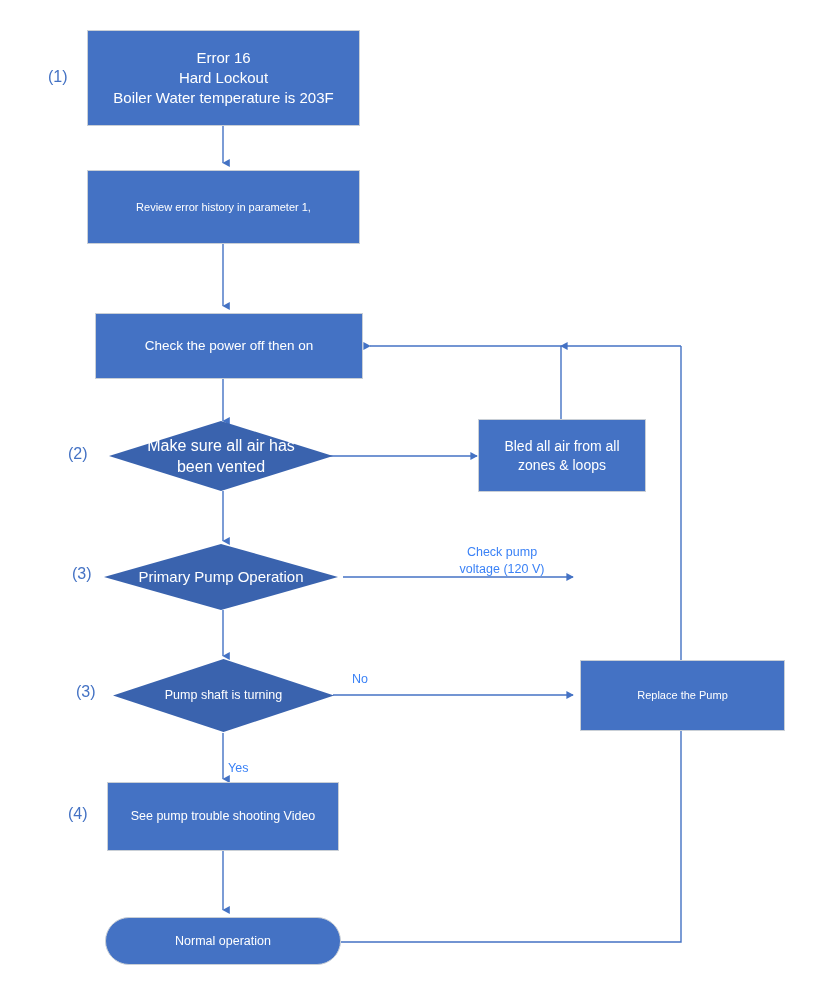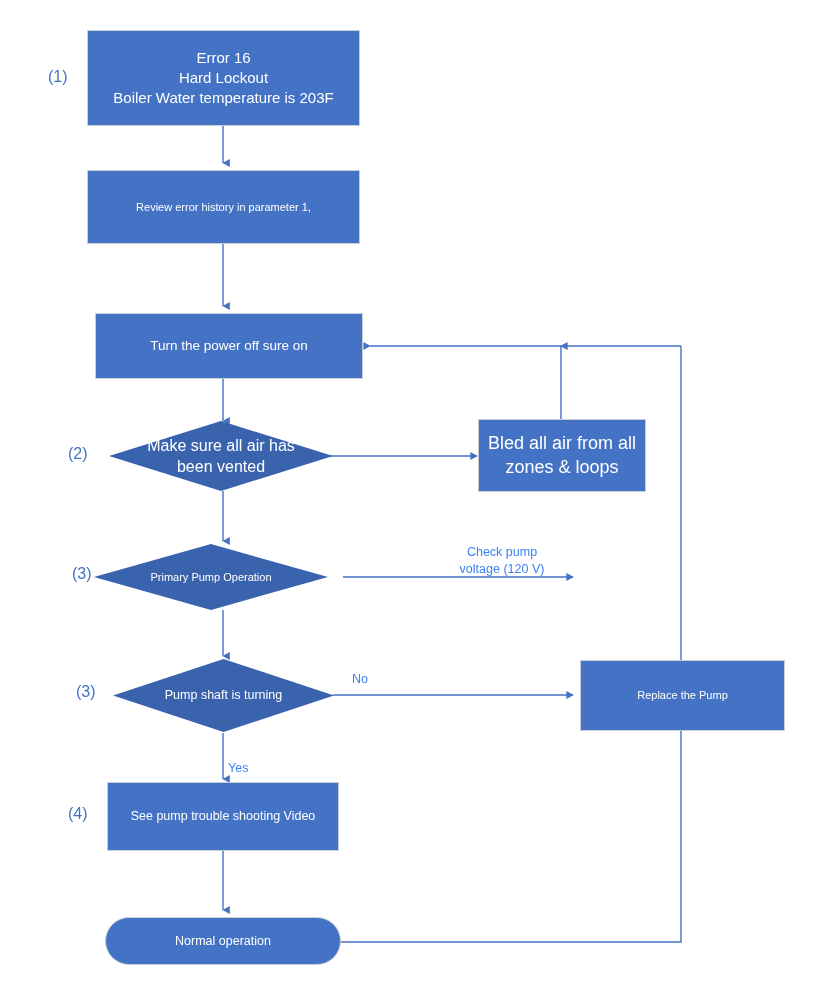--- a/index.html
+++ b/index.html
@@ -139,35 +139,35 @@
     <span class="label">Error 16
 Hard Lockout
 Boiler Water temperature is 203F</span>
   </div>
 
   <div class="node process" style="left:87px; top:170px; width:273px; height:74px; font-size:11px;">
     <span class="label">Review error history in parameter 1,</span>
   </div>
 
   <div class="node process" style="left:95px; top:313px; width:268px; height:66px; font-size:13.5px;">
-    <span class="label">Turn the power off sure on</span>
+    <span class="label">Check the power off then on</span>
   </div>
 
   <div class="node decision" style="left:109px; top:421px; width:224px; height:70px; font-size:16px;">
     <span class="diamond-shape"></span>
     <span class="label">Make sure all air has
 been vented</span>
   </div>
 
-  <div class="node process" style="left:478px; top:419px; width:168px; height:73px; font-size:18px;">
+  <div class="node process" style="left:478px; top:419px; width:168px; height:73px; font-size:14px;">
     <span class="label">Bled all air from all
 zones &amp; loops</span>
   </div>
 
-  <div class="node decision" style="left:94px; top:544px; width:234px; height:66px; font-size:11px;">
+  <div class="node decision" style="left:104px; top:544px; width:234px; height:66px; font-size:15px;">
     <span class="diamond-shape"></span>
     <span class="label">Primary Pump Operation</span>
   </div>
 
 
   <div class="node decision" style="left:113px; top:659px; width:221px; height:73px; font-size:12.5px;">
     <span class="diamond-shape"></span>
     <span class="label">Pump shaft is turning</span>
   </div>
 

